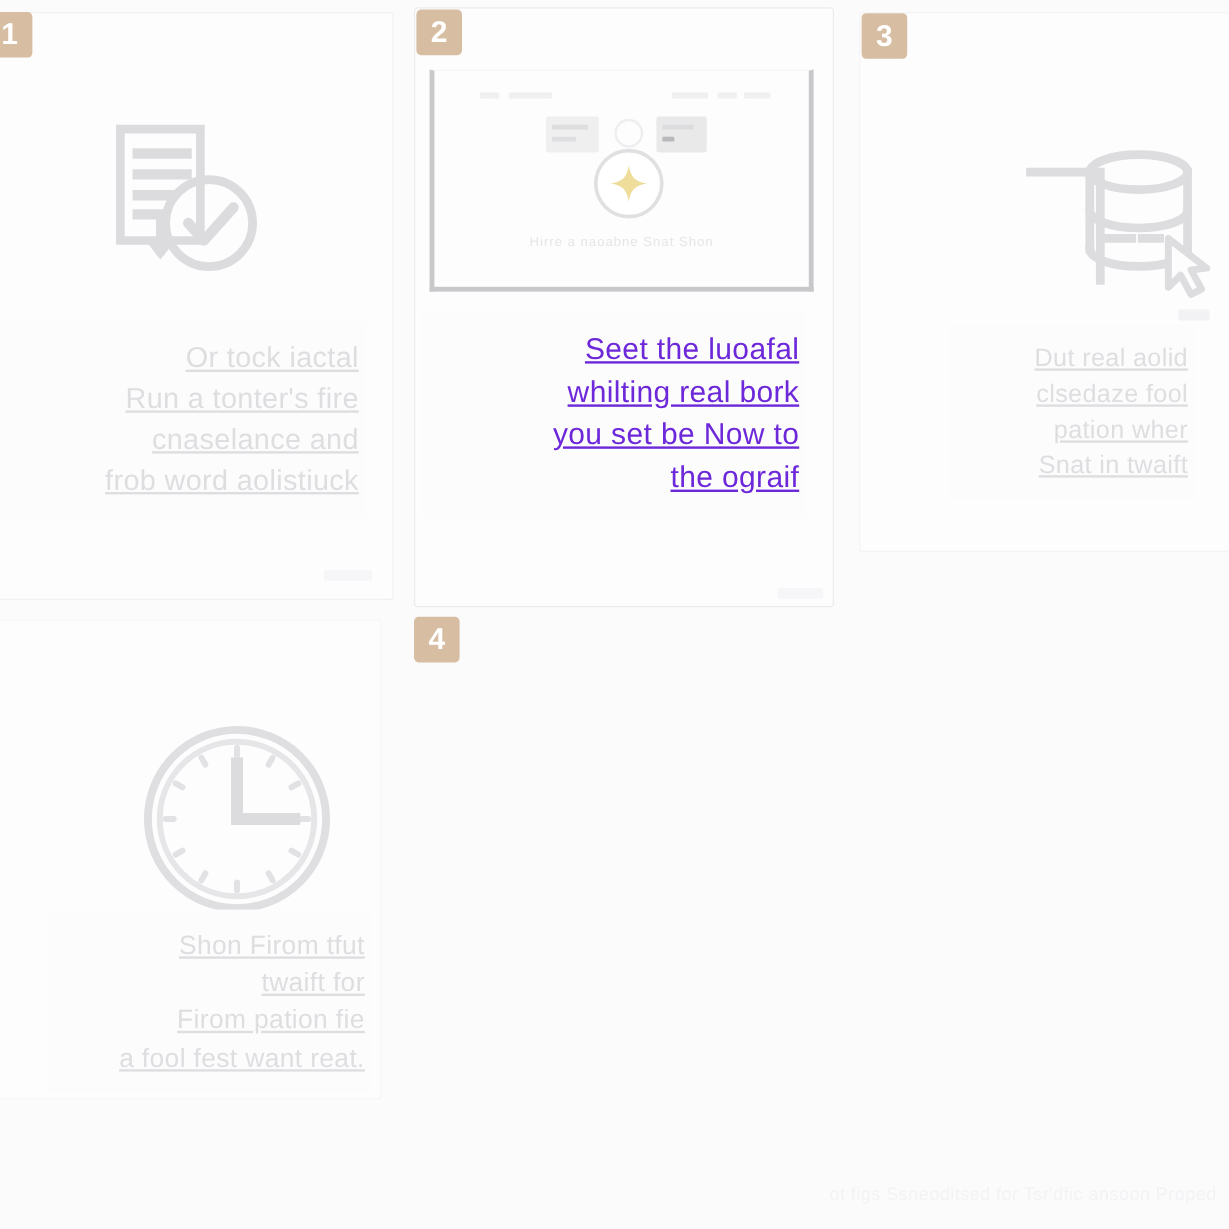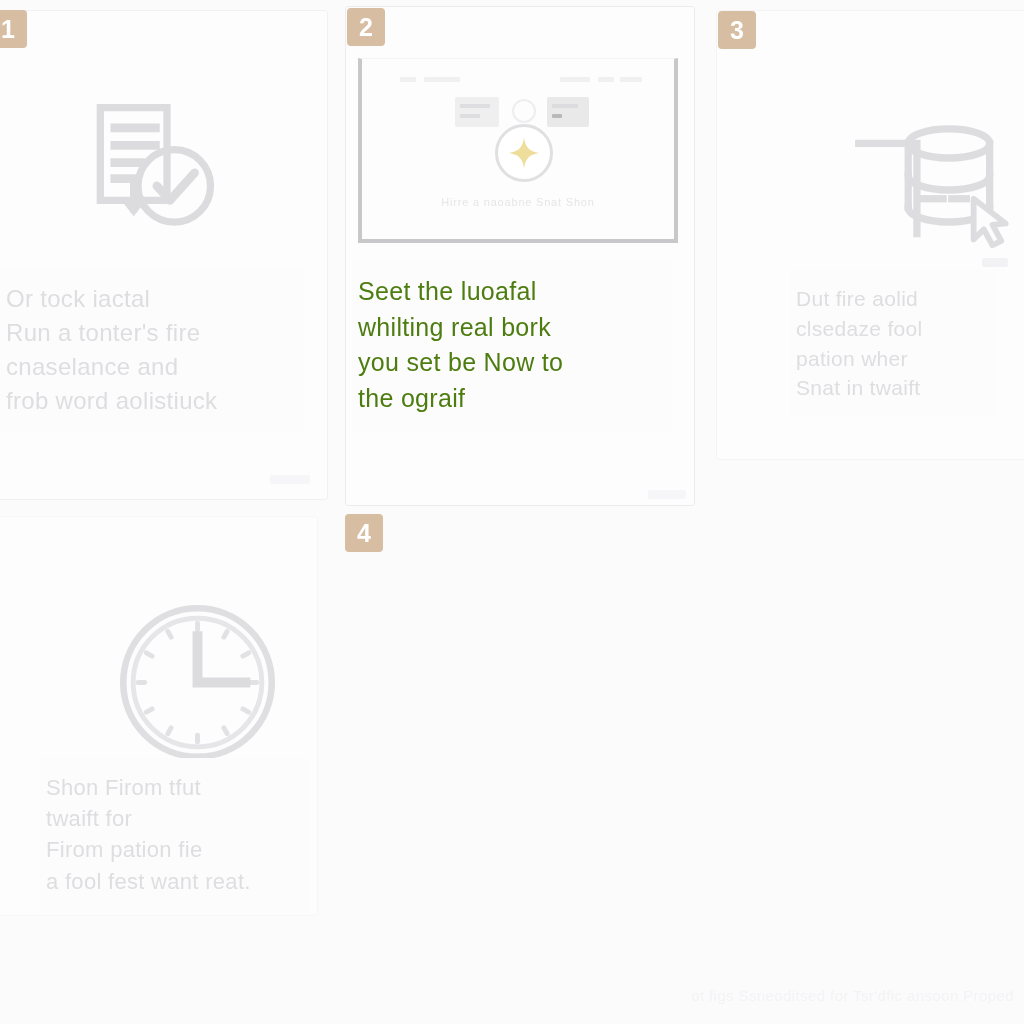--- a/index.html
+++ b/index.html
@@ -67,31 +67,32 @@
   .icon-wrap svg { display: block; }
 
   #icon-1 { left: 80px;  top: 96px;  width: 145px; height: 145px; }
   #icon-3 { left: 850px; top: 115px; width: 160px; height: 150px; }
   #icon-4 { left: 115px; top: 600px; width: 165px; height: 165px; }
 
   
   .text-panel {
     position: absolute;
     background: #fcfcfd;
-    text-align: left;
+    text-align: right;
     color: #dedee1;
     line-height: 1.42;
     letter-spacing: 0.3px;
+    text-decoration: underline;
   }
   .text-panel .line { display: block; white-space: nowrap; }
 
   #text-1 { left: 0px;   top: 268px; width: 305px; padding: 14px 6px;
             font-size: 24px; }
   #text-2 { left: 352px; top: 258px; width: 320px; padding: 16px 6px;
-            font-size: 25px; color: #4d7c0f; }
+            font-size: 25px; color: #6d28d9; }
   #text-3 { left: 790px; top: 270px; width: 206px; padding: 14px 6px;
             font-size: 21px; }
   #text-4 { left: 40px;  top: 758px; width: 270px; padding: 14px 6px;
             font-size: 22px; }
 
   
   #mockup {
     position: absolute;
     left: 358px;
     top: 58px;
@@ -285,21 +286,21 @@
       <path d="M40 40 a28 10 0 0 0 56 0"></path>
       <path d="M40 62 a28 10 0 0 0 56 0"></path>
       <path d="M50 56 h14" stroke-width="5"></path>
       <path d="M70 56 h10" stroke-width="5"></path>
       <path d="M85 56 l0 28 l7 -7 l6 11 l6 -3 l-6 -11 l9 -1 z" fill="#fdfdfd" stroke="#dddde0" stroke-width="4" stroke-linejoin="round"></path>
     </g>
   </svg>
 </div>
 
 <div class="text-panel" id="text-3">
-  <span class="line">Dut fire aolid</span>
+  <span class="line">Dut real aolid</span>
   <span class="line">clsedaze fool</span>
   <span class="line">pation wher</span>
   <span class="line">Snat in twaift</span>
 </div>
 
 <div class="footer-chip" id="chip-card3"></div>
 
 <div class="badge" id="badge-3">3</div>
 
 <div class="card" id="card-4"></div>

